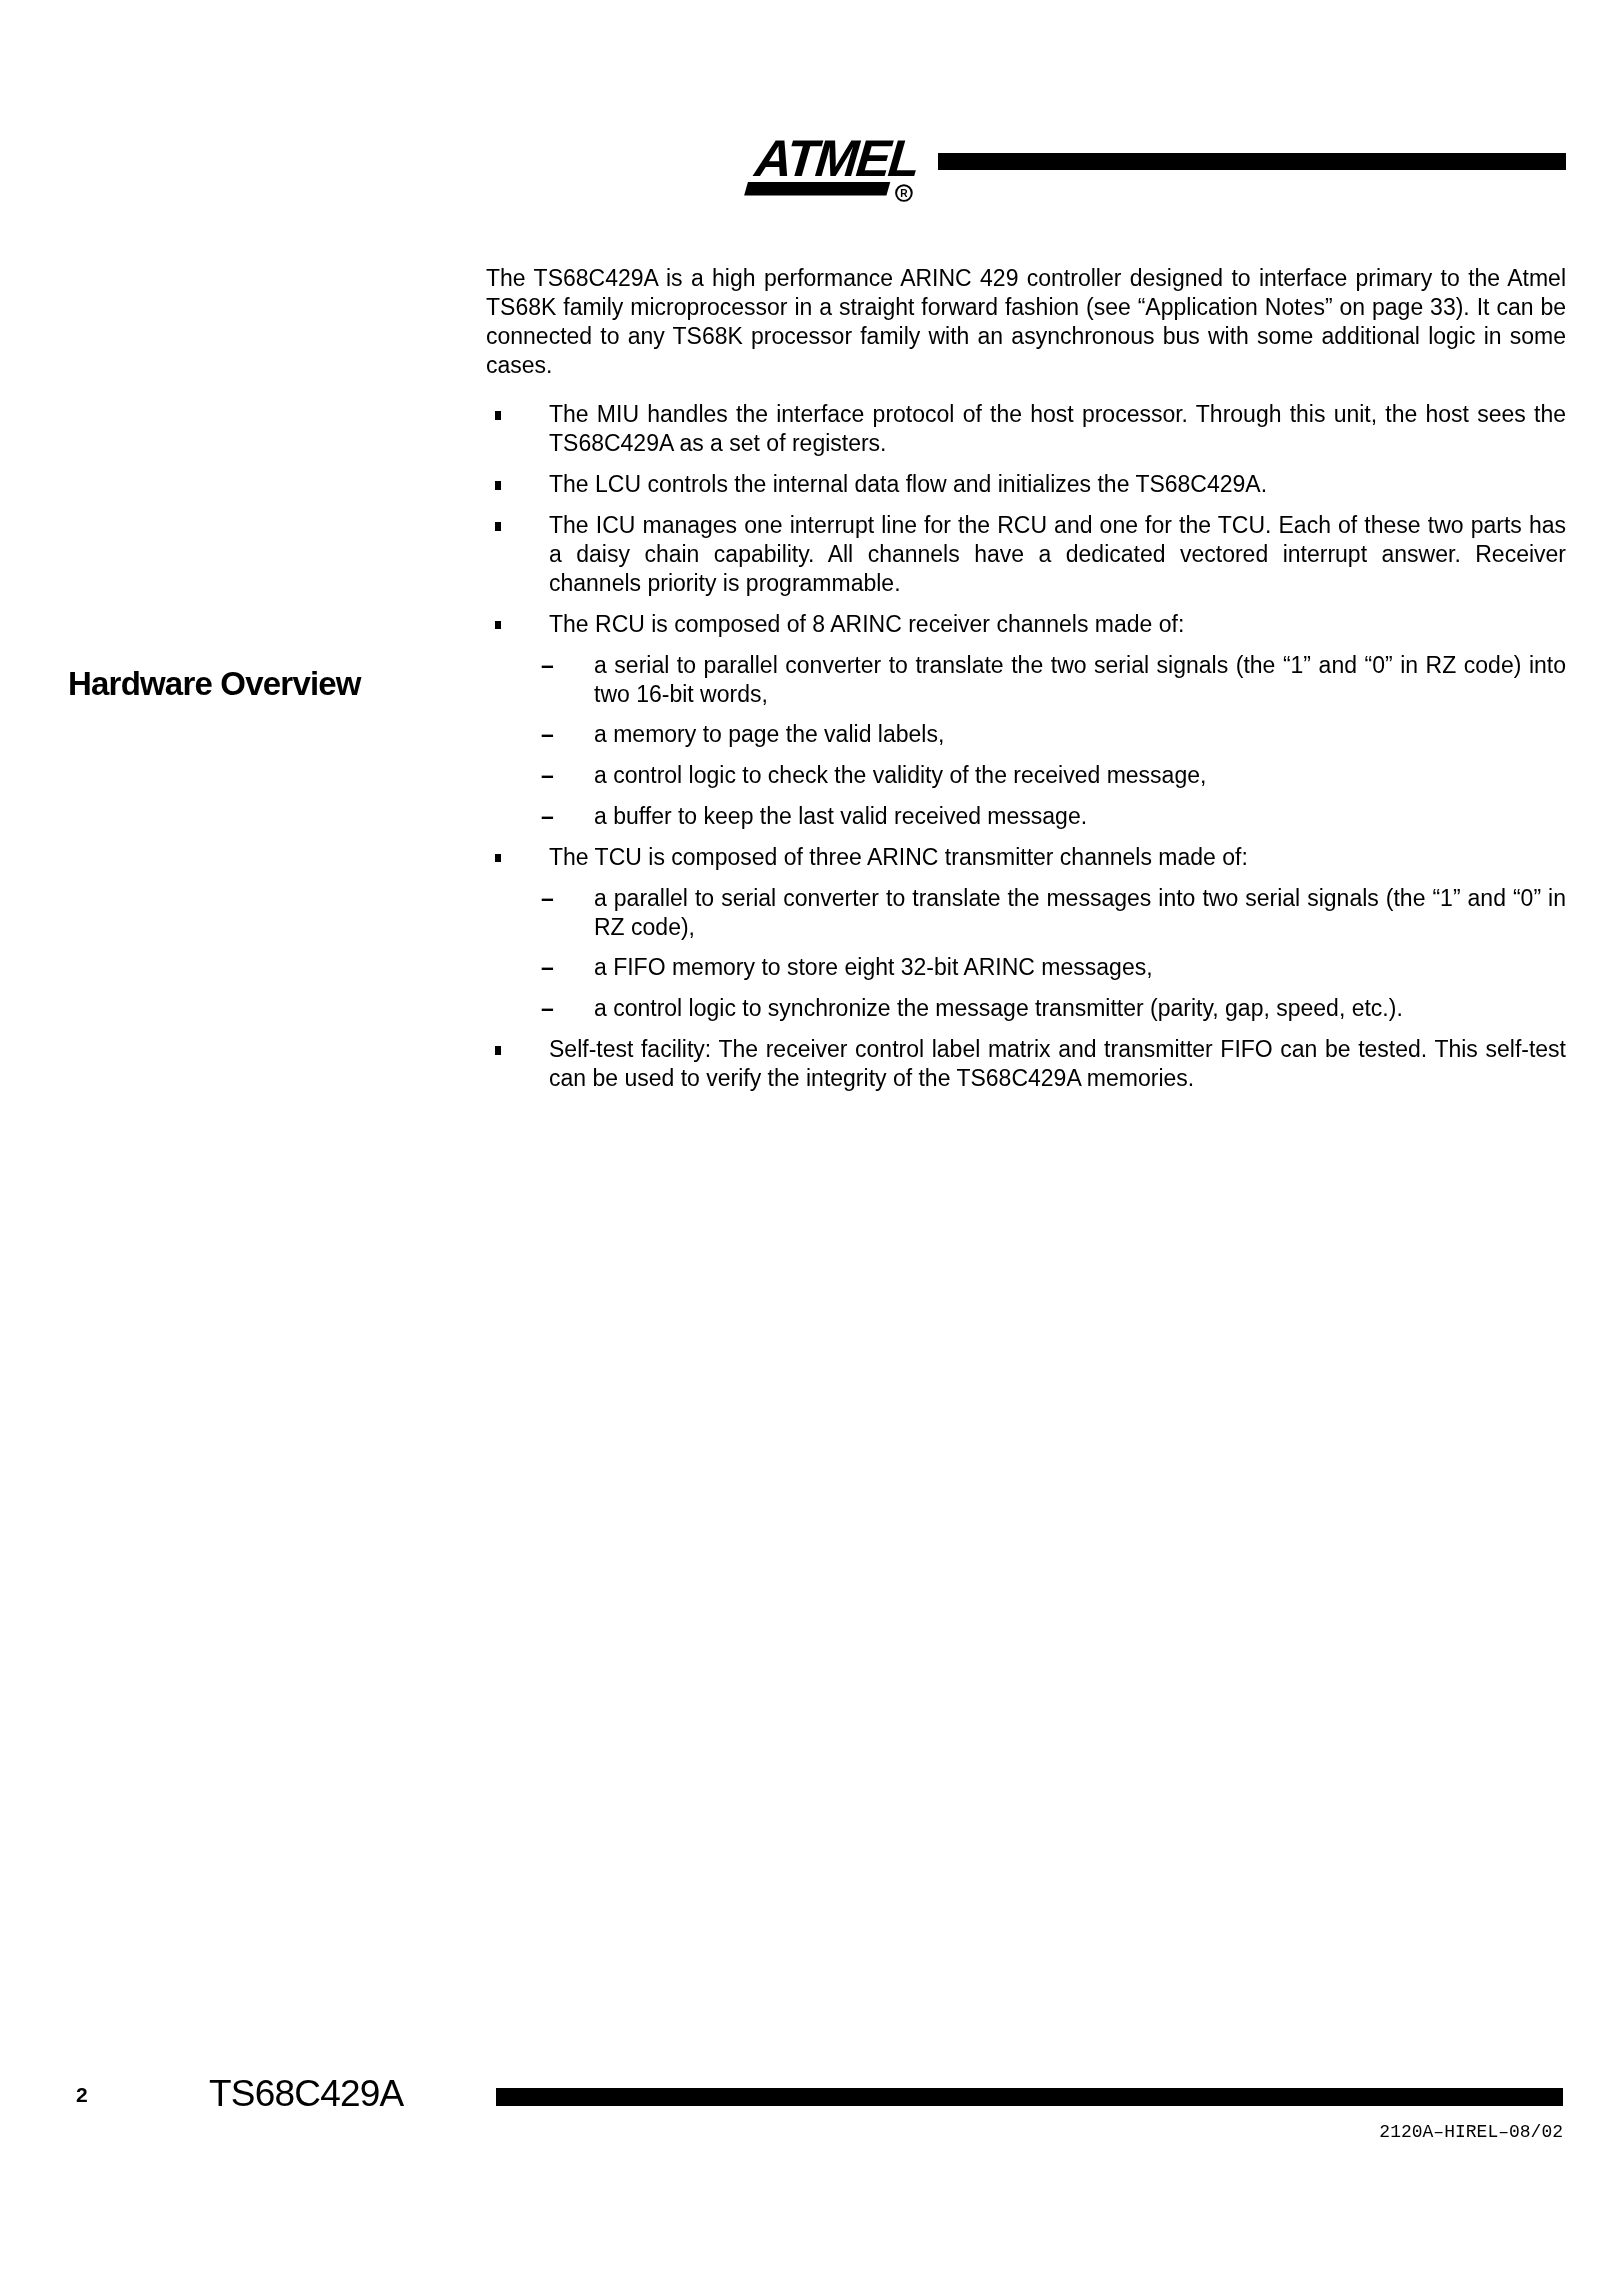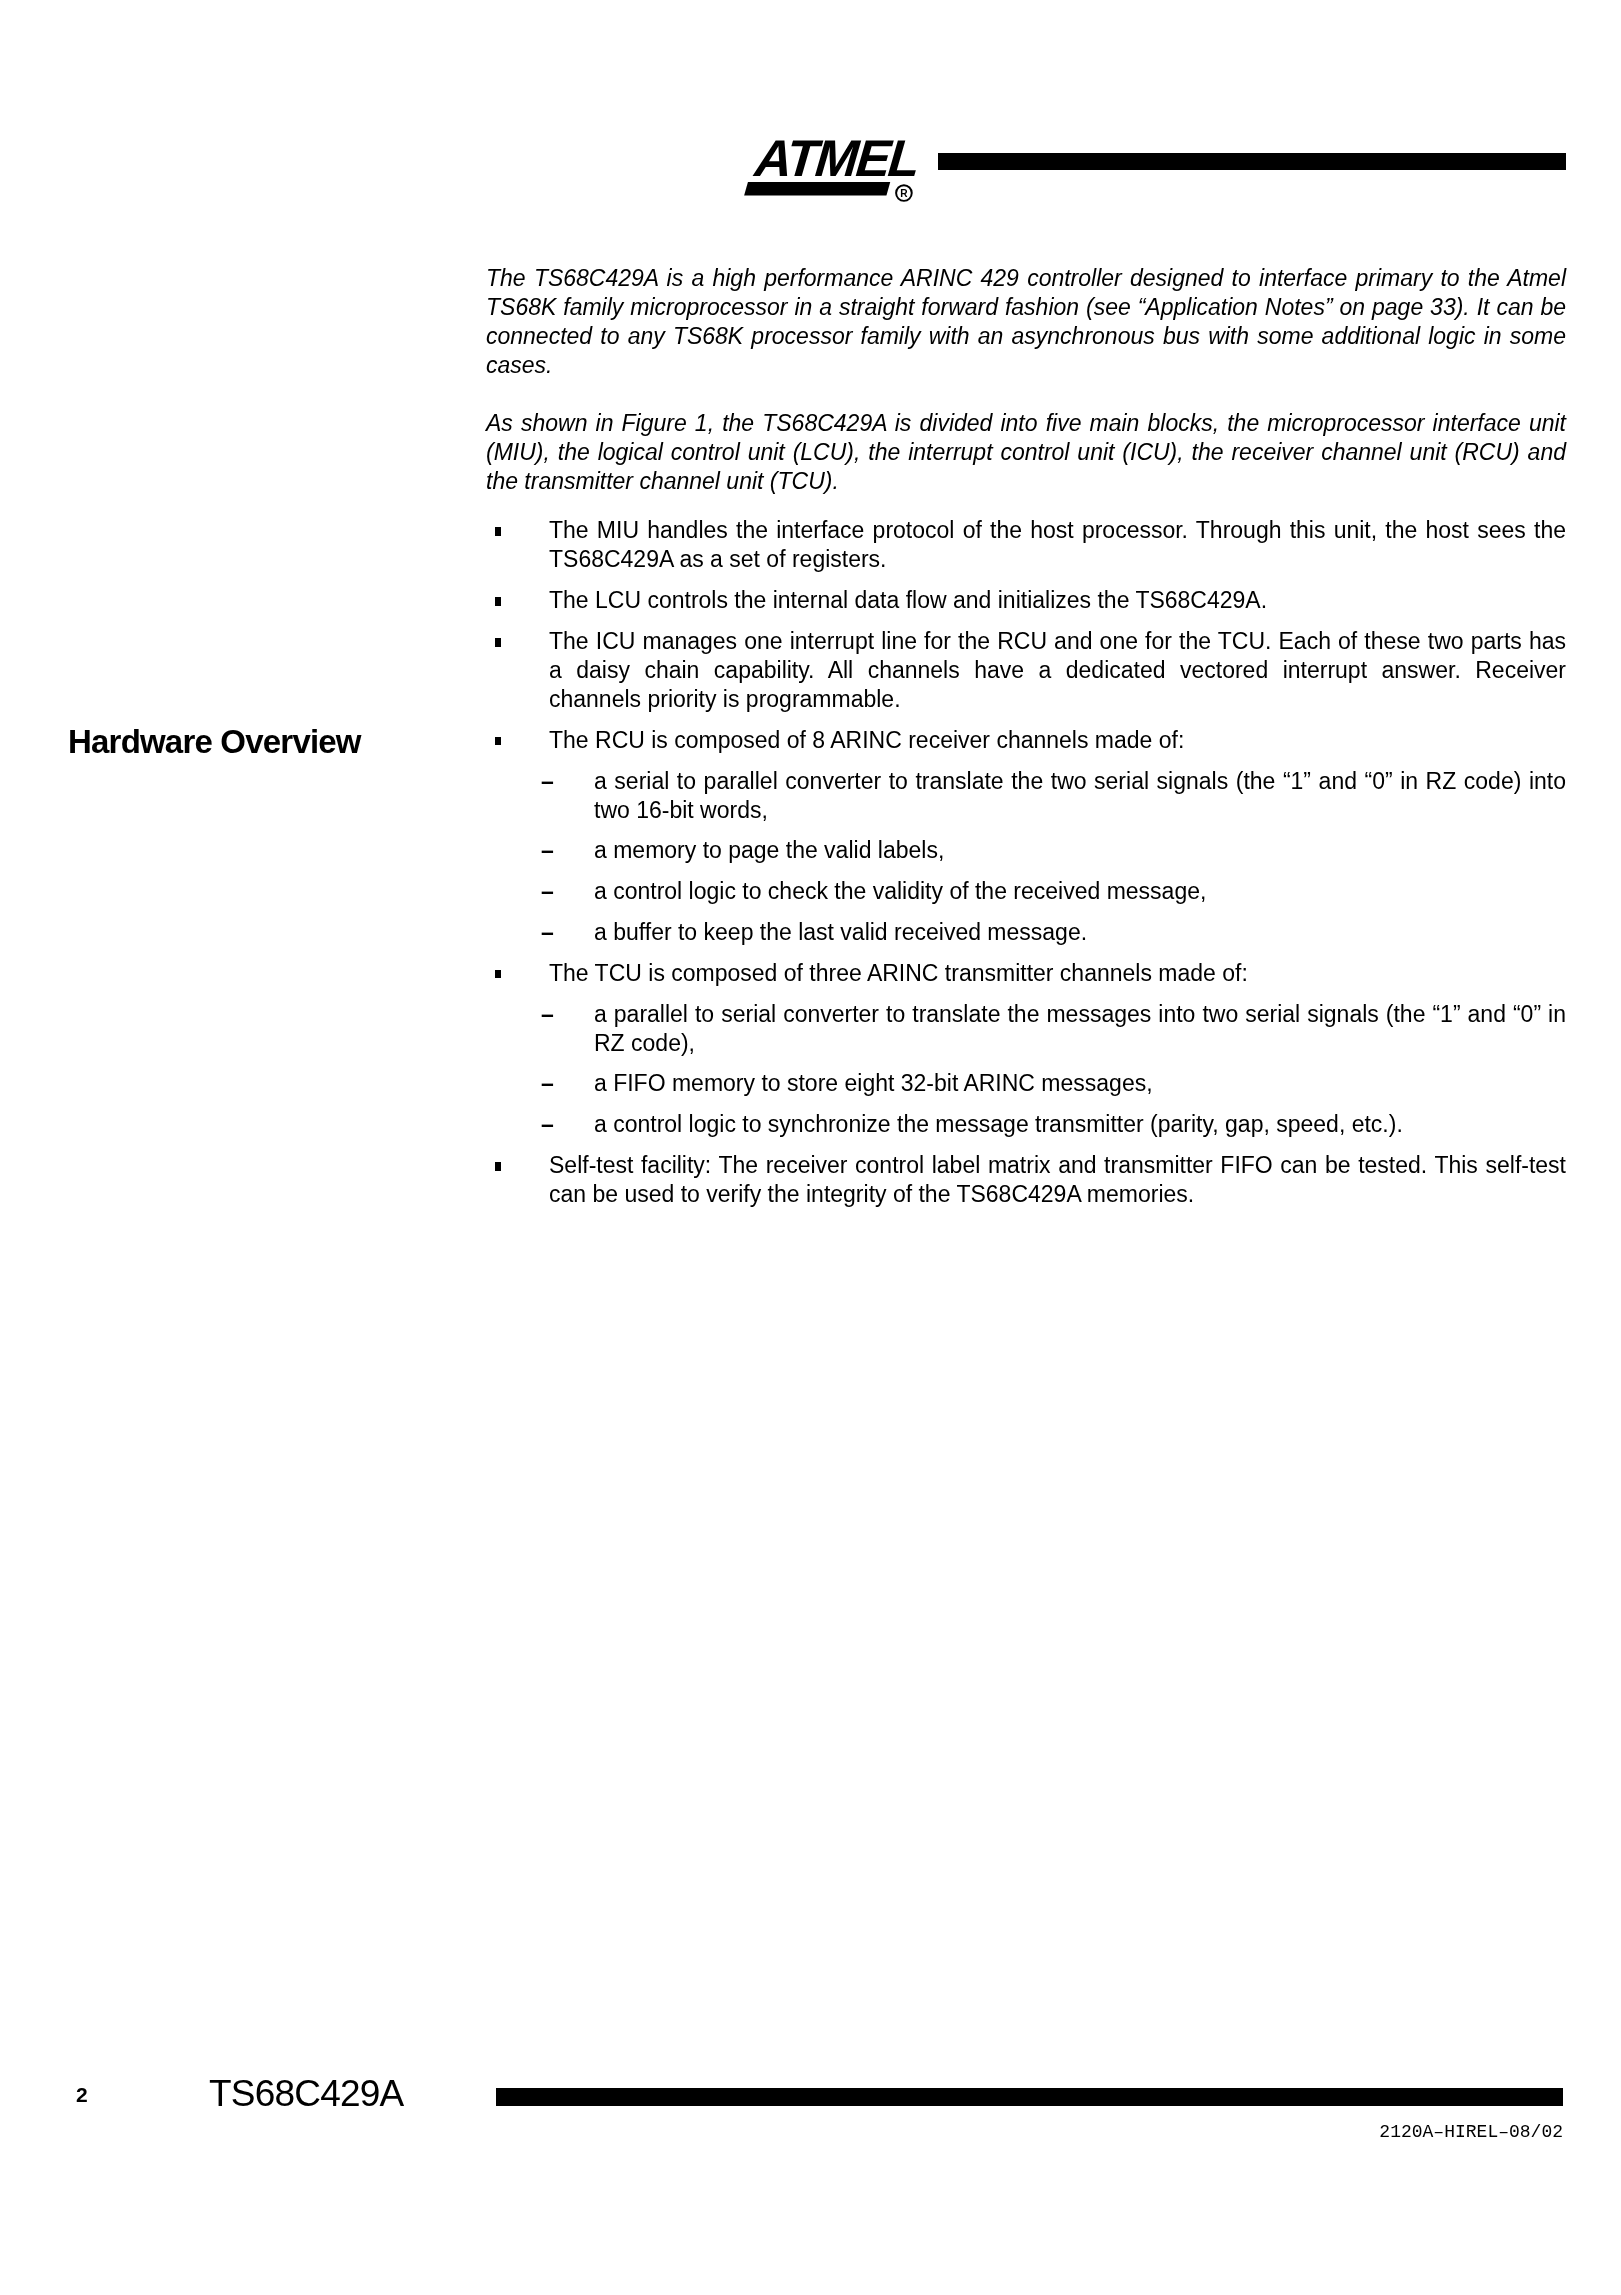--- a/index.html
+++ b/index.html
@@ -46,21 +46,21 @@
     font-weight: bold;
     letter-spacing: -0.8px;
     line-height: 36px;
   }
   .body-col {
     flex: 1;
     font-size: 23px;
     line-height: 29px;
     text-align: justify;
   }
-  .body-col p { margin: 0 0 29px 0; font-style: italic; }
+  .body-col p { margin: 0 0 29px 0; }
   .body-col p:last-of-type { margin-bottom: 0; }
 
   ul.bullets {
     list-style: none;
     margin: 20.4px 0 0 0;
     padding: 0;
   }
   li.b {
     position: relative;
     padding-left: 63px;
@@ -142,21 +142,20 @@
     </svg>
   </div>
   <div class="header-rule"></div>
 
   <div class="main">
     <div class="heading-col">
       <h1 class="section-heading">Hardware Overview</h1>
     </div>
     <div class="body-col">
       <p>The TS68C429A is a high performance ARINC 429 controller designed to interface primary to the Atmel TS68K family microprocessor in a straight forward fashion (see “Application Notes” on page 33). It can be connected to any TS68K processor family with an asynchronous bus with some additional logic in some cases.</p>
-      <p>As shown in Figure 1, the TS68C429A is divided into five main blocks, the microprocessor interface unit (MIU), the logical control unit (LCU), the interrupt control unit (ICU), the receiver channel unit (RCU) and the transmitter channel unit (TCU).</p>
 
       <ul class="bullets">
         <li class="b">
           <span class="bm"></span>
           <span>The MIU handles the interface protocol of the host processor. Through this unit, the host sees the TS68C429A as a set of registers.</span>
         </li>
         <li class="b">
           <span class="bm"></span>
           <span>The LCU controls the internal data flow and initializes the TS68C429A.</span>
         </li>

